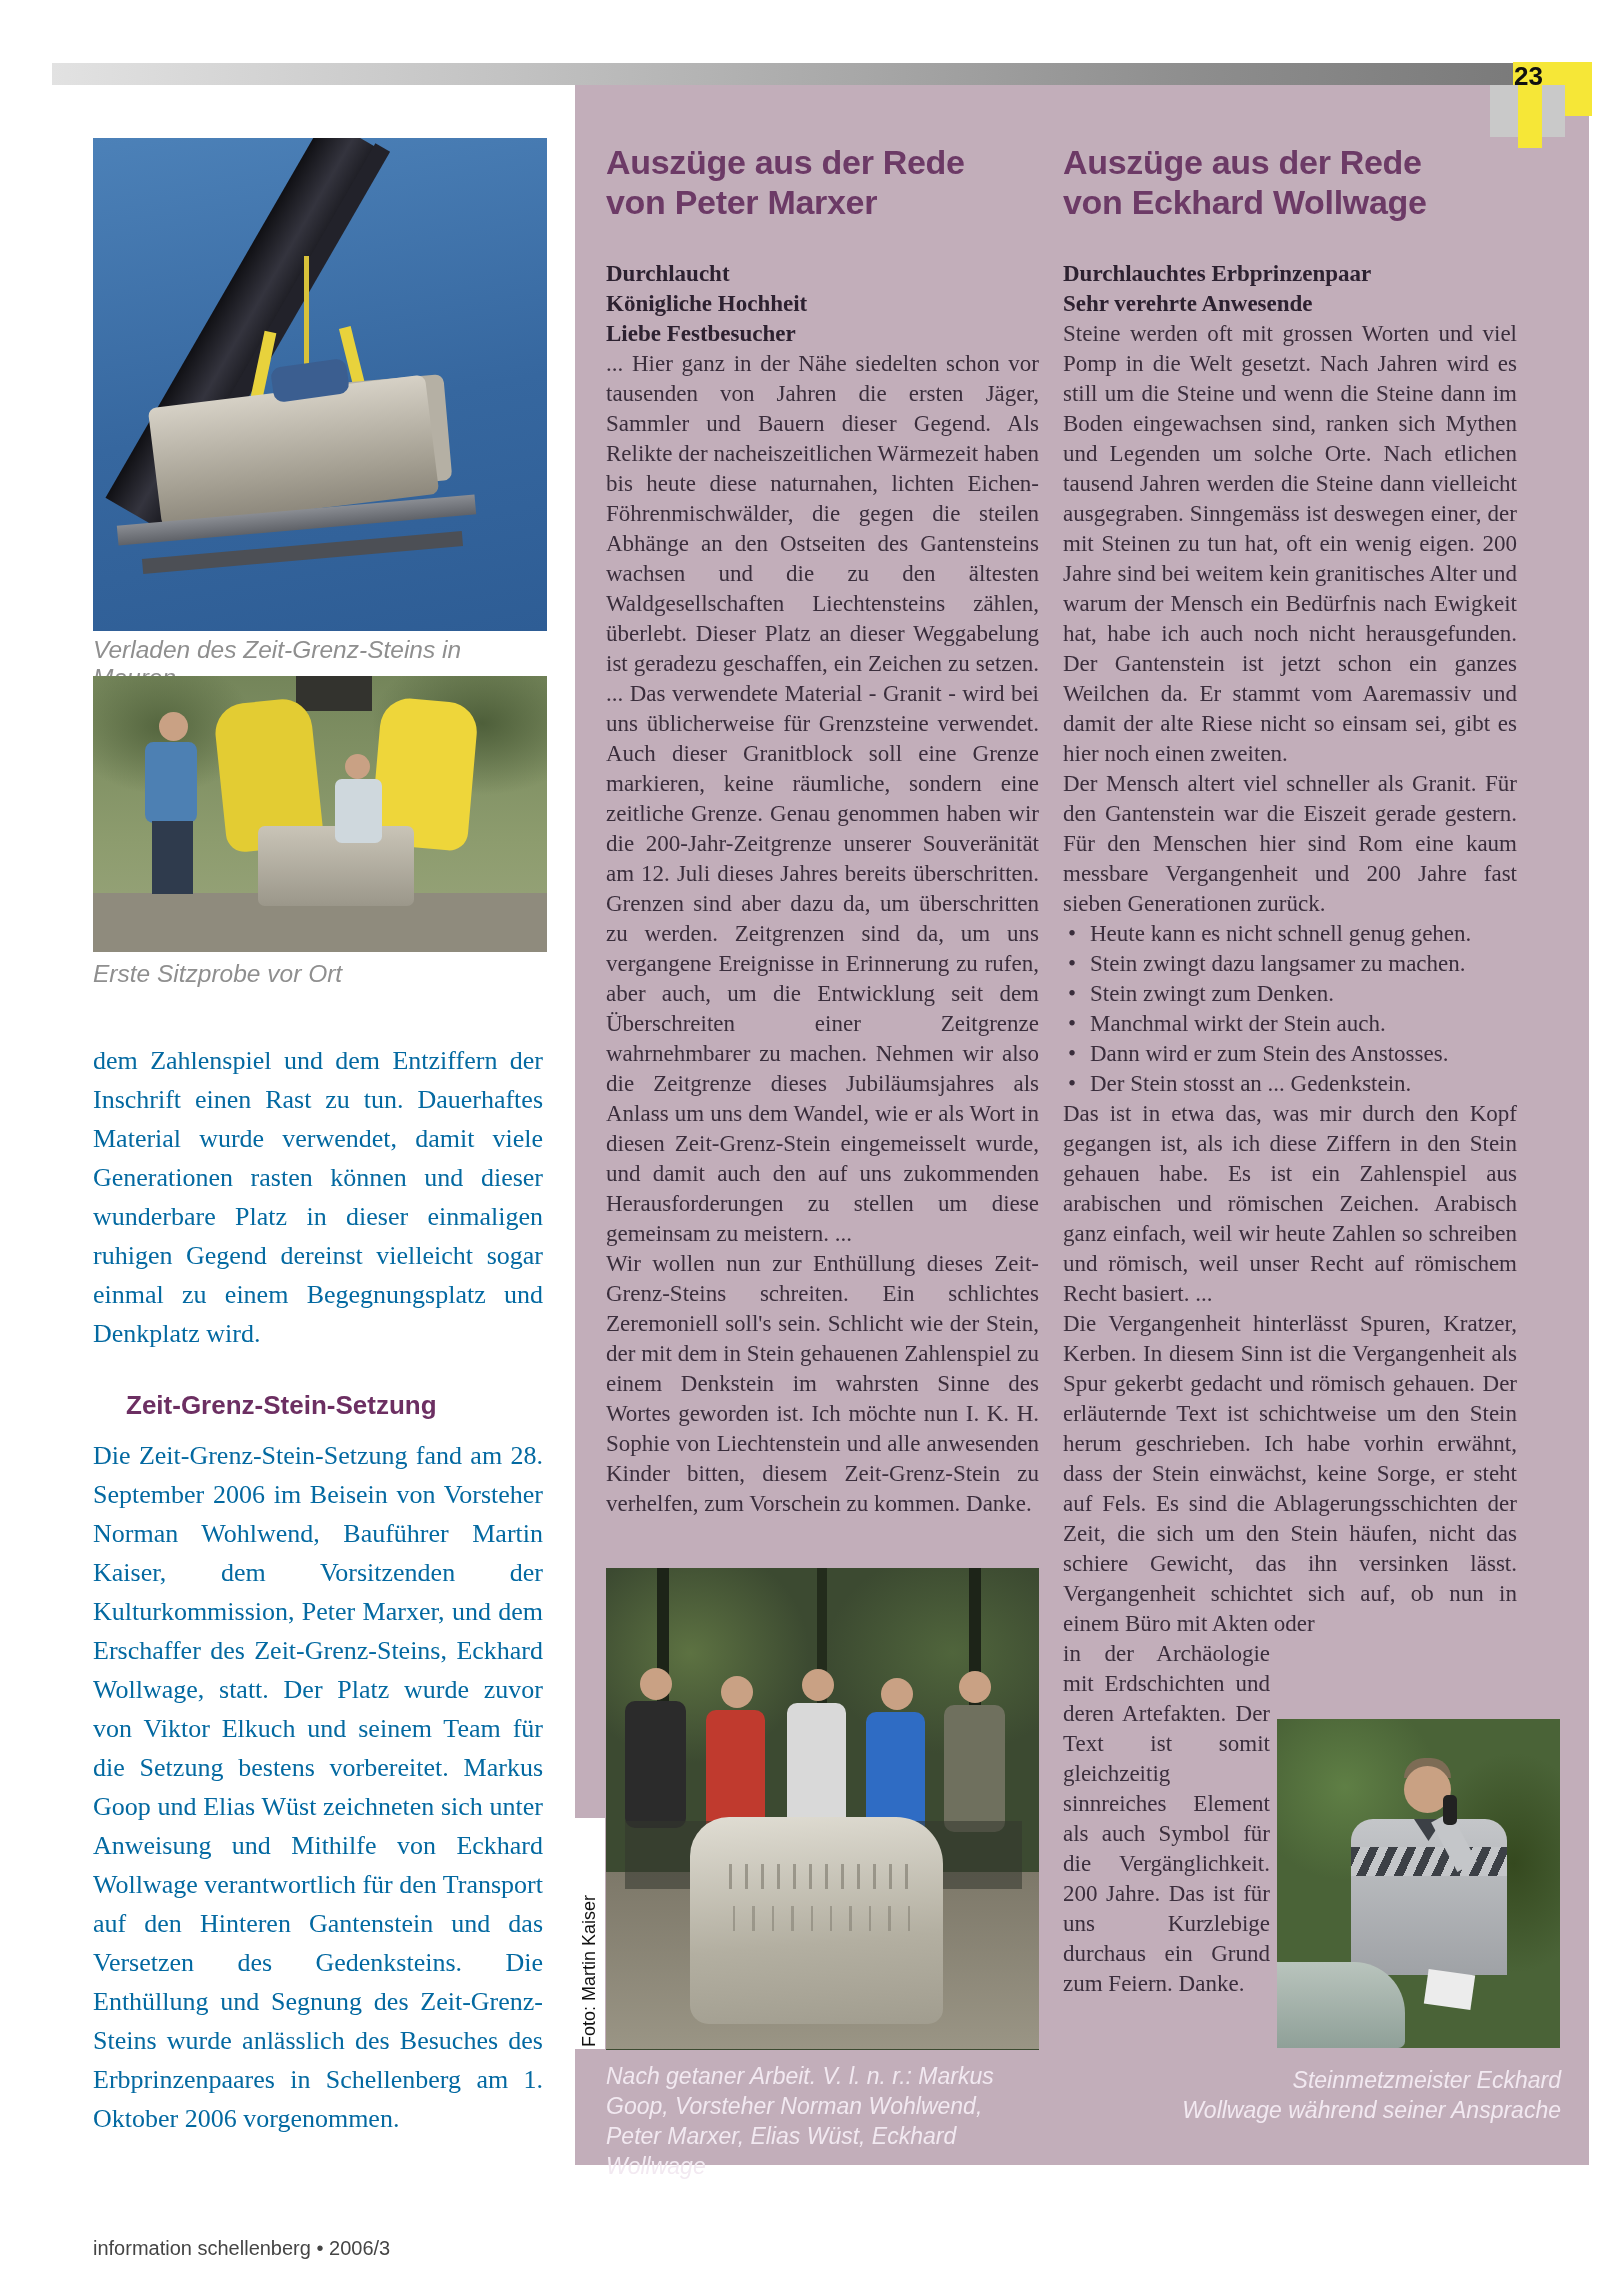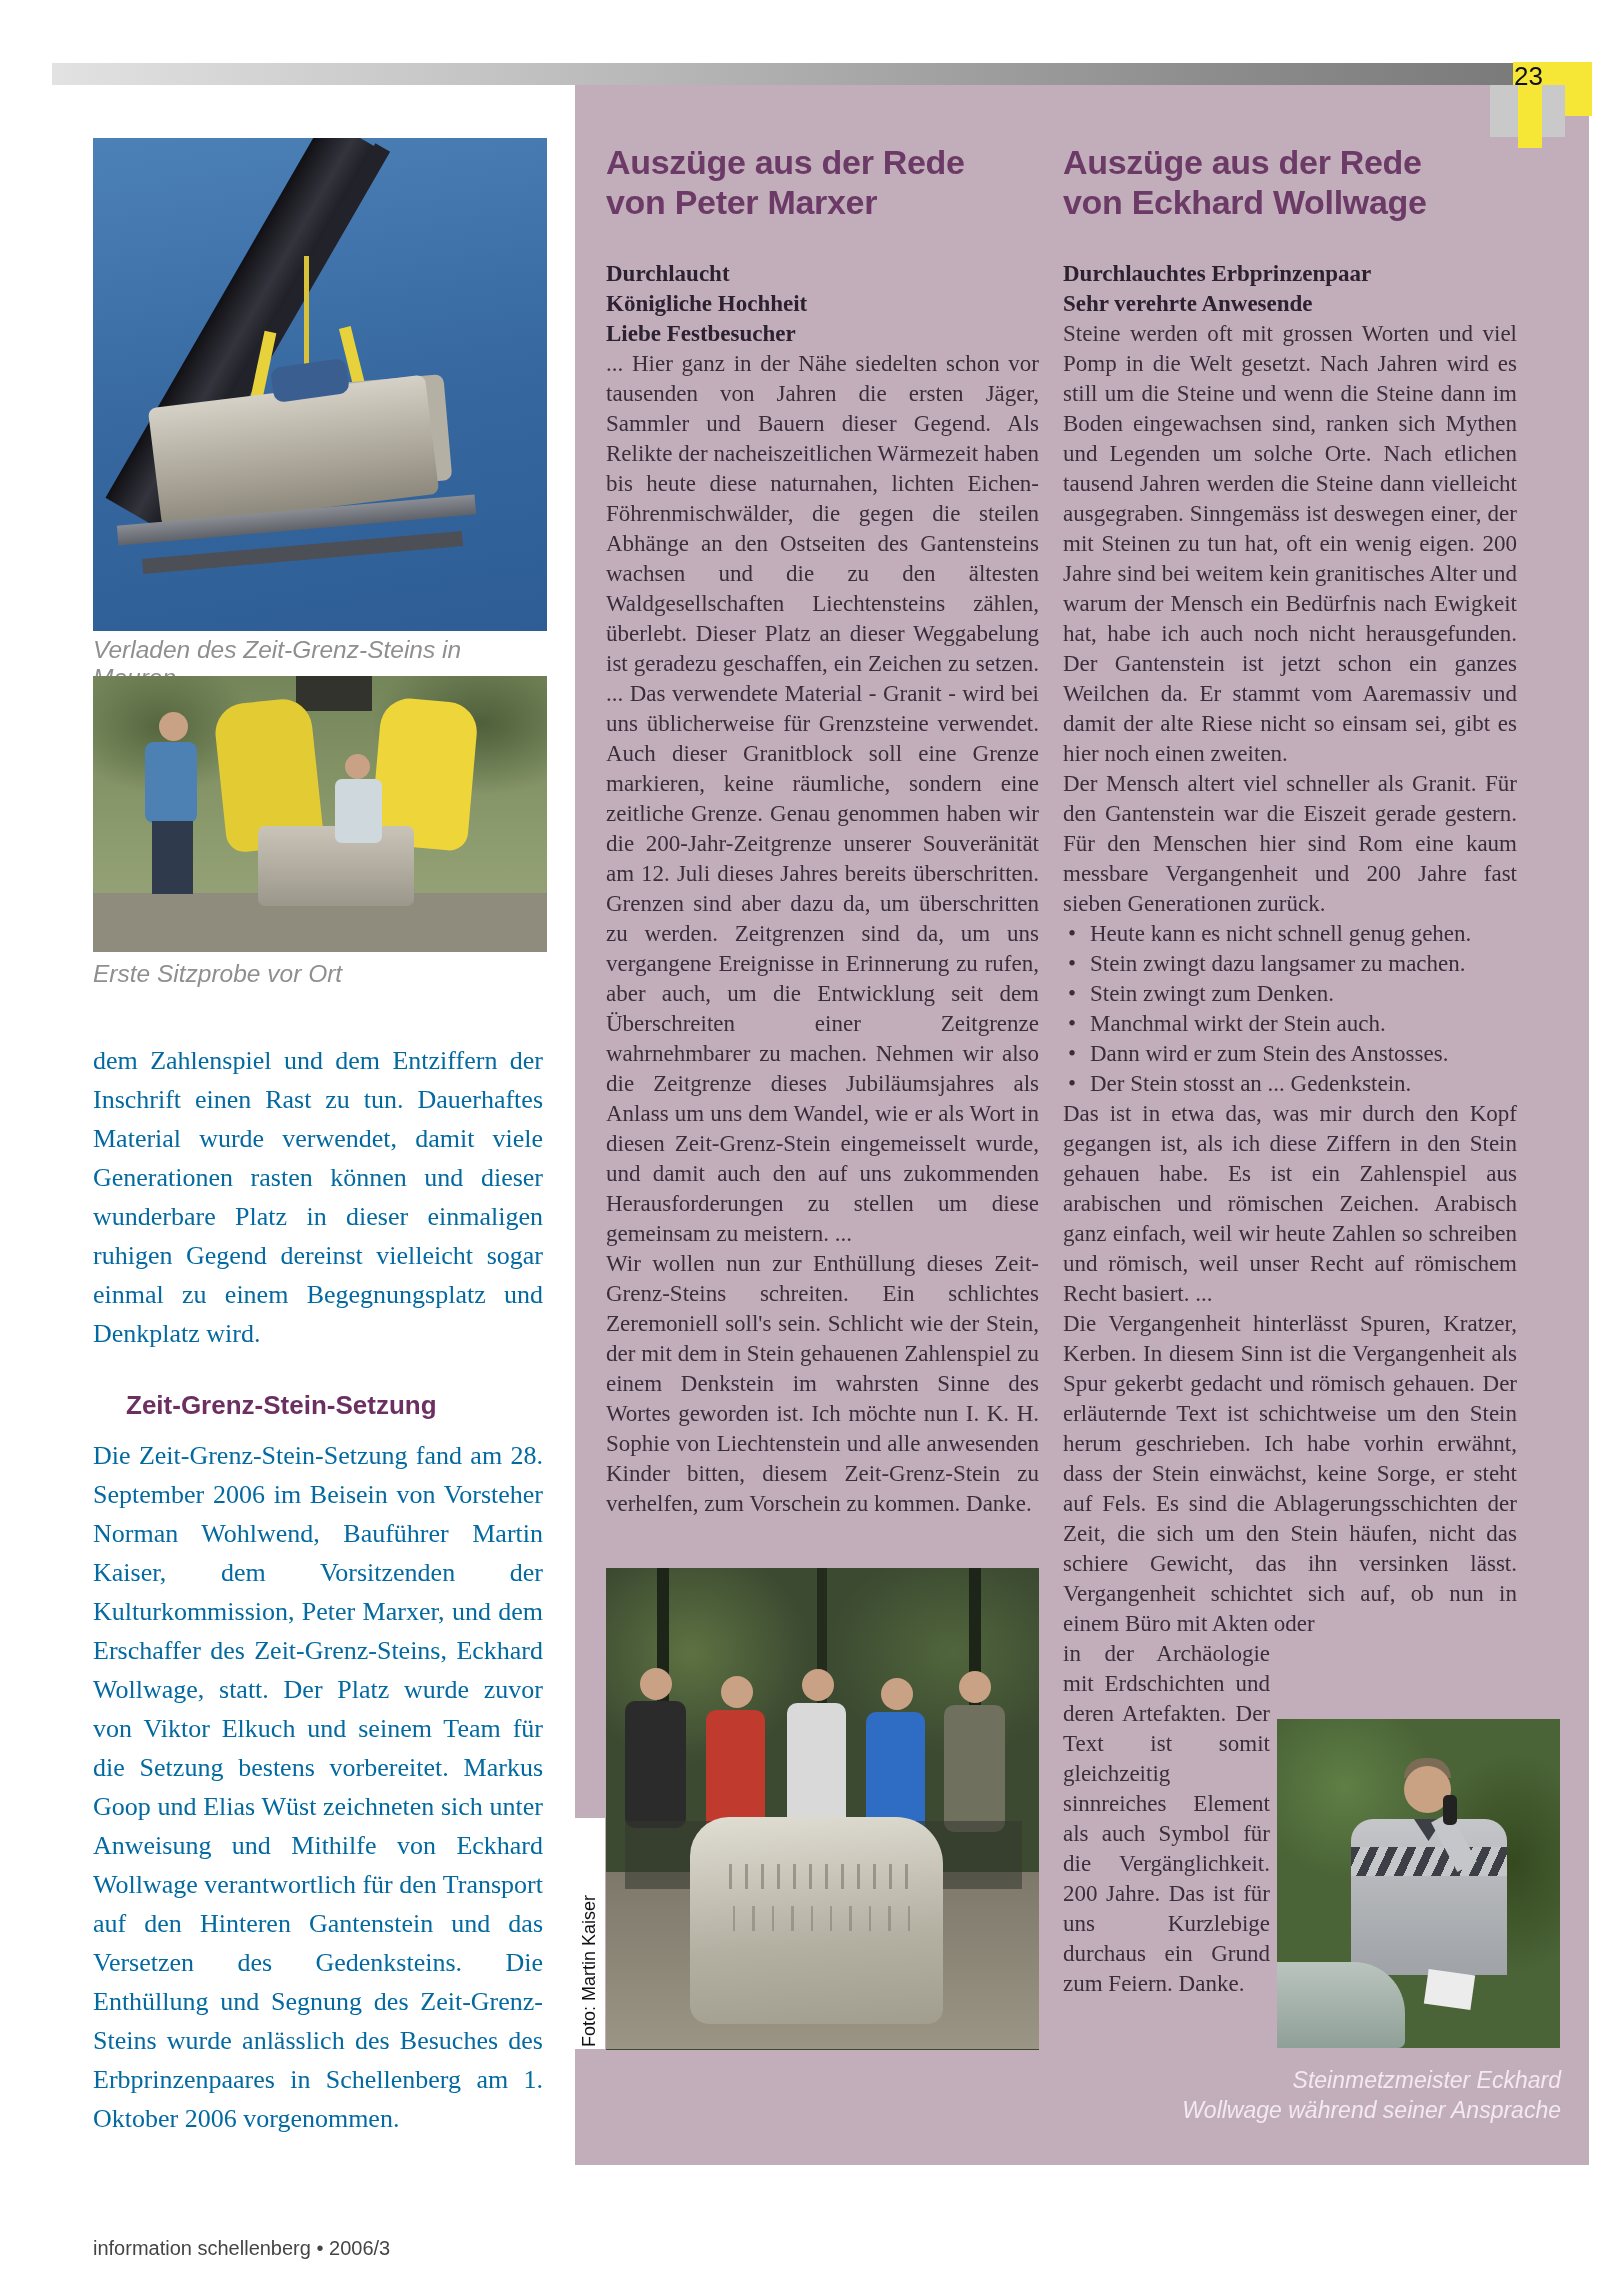--- a/index.html
+++ b/index.html
@@ -4,21 +4,21 @@
 <style>
   html,body{margin:0;padding:0;background:#e8e8e8;}
   .page{position:relative;width:1622px;height:2295px;background:#ffffff;overflow:hidden;
         font-family:"Liberation Sans",sans-serif;}
   
   .topbar{position:absolute;left:52px;top:63px;width:1536px;height:22px;
           background:linear-gradient(to right,#e2e2e2,#c2c2c2 30%,#8d8d8d 75%,#767676);z-index:1;}
   .corner-yellow-big{position:absolute;left:1513px;top:62px;width:79px;height:54px;background:#f6e737;z-index:2;}
   .corner-gray{position:absolute;left:1490px;top:85px;width:75px;height:52px;background:#c9c9c9;z-index:3;}
   .corner-yellow-strip{position:absolute;left:1518px;top:85px;width:24px;height:63px;background:#f6e737;z-index:4;}
-  .page-number{position:absolute;left:1514px;top:61px;z-index:5;font-weight:normal;font-size:26px;color:#101010;}
+  .page-number{position:absolute;left:1514px;top:61px;z-index:5;font-weight:bold;font-size:26px;color:#101010;}
   
   .purple-panel{position:absolute;left:575px;top:85px;width:1014px;height:2080px;background:#c2aeba;z-index:0;}
 
   
   .col-title{position:absolute;z-index:2;margin:0;font-weight:bold;font-size:34px;line-height:40px;
              color:#6c3a66;letter-spacing:-0.3px;}
   .col-flow{position:absolute;z-index:2;font-family:"Liberation Serif",serif;font-size:23px;
             line-height:30px;color:#3a2e3c;text-align:justify;}
   .col-flow p{margin:0;}
   .salut-line{font-weight:bold;color:#2c2130;text-align:left;}
@@ -130,20 +130,21 @@
     <div class="head" style="left:275px;top:110px;width:32px;height:32px;"></div>
     <div style="left:260px;top:144px;width:59px;height:123px;background:#2f6cc4;border-radius:10px;"></div>
     <div class="head" style="left:353px;top:103px;width:32px;height:32px;"></div>
     <div style="left:338px;top:137px;width:61px;height:127px;background:#6f705e;border-radius:10px;"></div>
     <div style="left:18.6px;top:253px;width:397px;height:68px;background:#33362e;opacity:.55;"></div>
 
     <div style="left:84px;top:249px;width:253px;height:207px;background:linear-gradient(175deg,#e0ddd3,#b3afa1 60%,#a19d8f);border-radius:39px 47px 15px 18.6px;"></div>
     <div style="left:110px;top:296px;width:203px;height:25px;background:repeating-linear-gradient(90deg,transparent 0 13.5px,#7a766a 13.5px 16px);opacity:.6;"></div>
     <div style="left:110px;top:338px;width:203px;height:25px;background:repeating-linear-gradient(90deg,transparent 0 17px,#7a766a 17px 19.4px);opacity:.5;"></div>
   </div>
+  <div class="cap-white" style="left:606px;top:2061px;width:433px;">Nach getaner Arbeit. V. l. n. r.: Markus Goop, Vorsteher Norman Wohlwend, Peter Marxer, Elias Wüst, Eckhard Wollwage</div>
 
   <h1 class="col-title" style="left:1063px;top:142px;">
     <span style="display:block;">Auszüge aus der Rede</span>
     <span style="display:block;">von Eckhard Wollwage</span>
   </h1>
 
   <div class="col-flow" style="left:1063px;top:259px;width:454px;">
     <div class="salut-line">Durchlauchtes Erbprinzenpaar</div>
     <div class="salut-line">Sehr verehrte Anwesende</div>
     <p>Steine werden oft mit grossen Worten und viel Pomp in die Welt gesetzt. Nach Jahren wird es still um die Steine und wenn die Steine dann im Boden eingewachsen sind, ranken sich Mythen und Legenden um solche Orte. Nach etlichen tausend Jahren werden die Steine dann vielleicht ausgegraben. Sinngemäss ist deswegen einer, der mit Steinen zu tun hat, oft ein wenig eigen. 200 Jahre sind bei weitem kein granitisches Alter und warum der Mensch ein Bedürfnis nach Ewigkeit hat, habe ich auch noch nicht herausgefunden. Der Gantenstein ist jetzt schon ein ganzes Weilchen da. Er stammt vom Aaremassiv und damit der alte Riese nicht so einsam sei, gibt es hier noch einen zweiten.</p>

